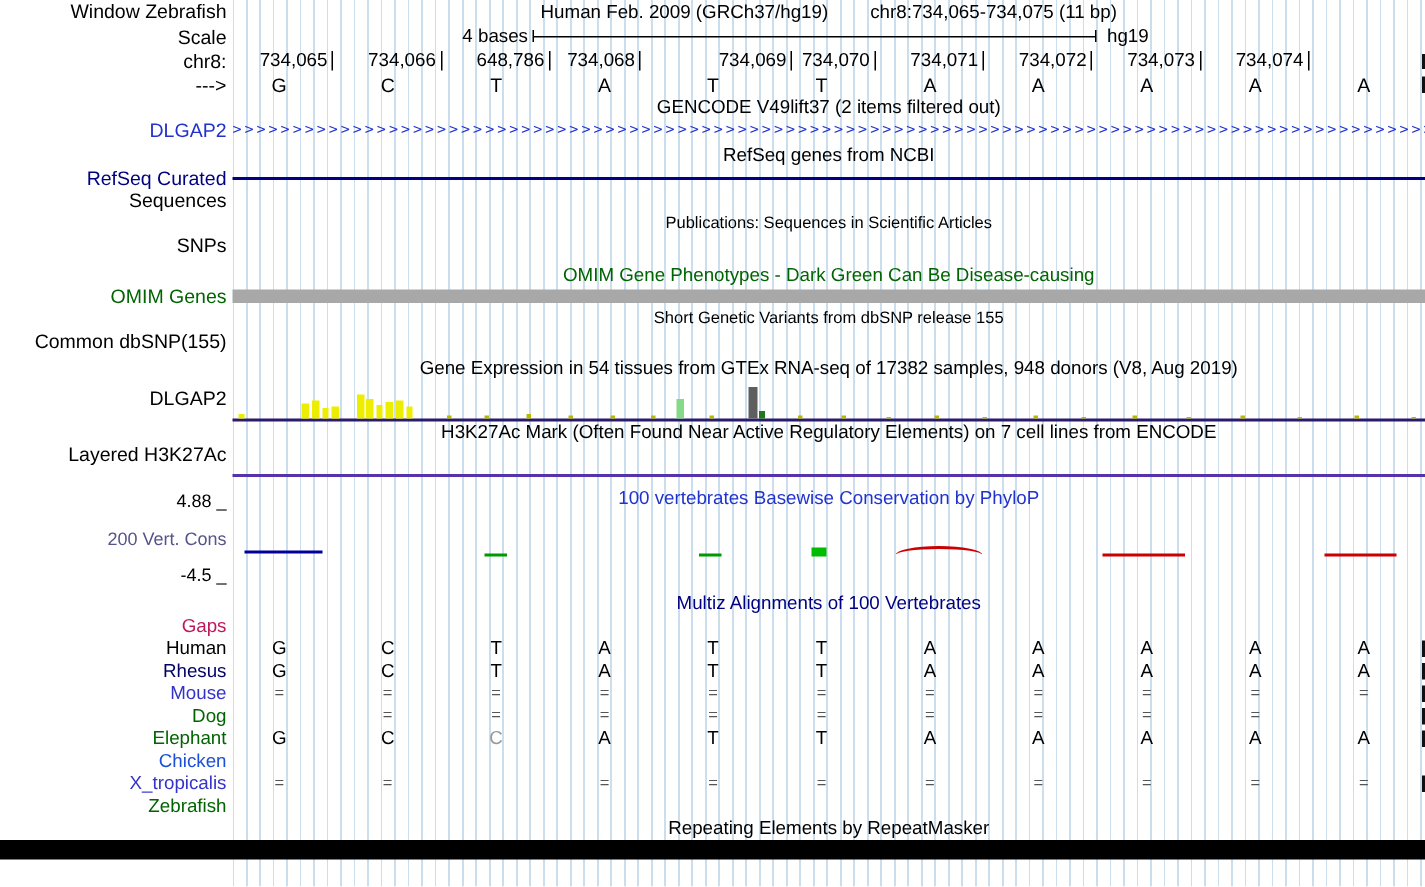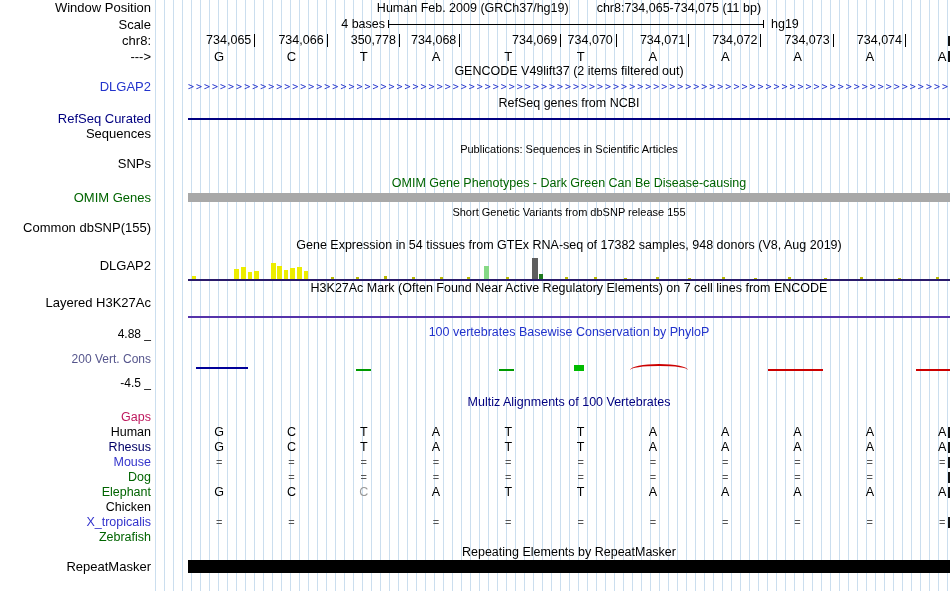--- a/index.html
+++ b/index.html
@@ -2,21 +2,21 @@
 <html><head>
 <meta charset="utf-8">
 <style>
   * { margin:0; padding:0; box-sizing:border-box; }
   body { font-family:"Liberation Sans","DejaVu Sans",sans-serif; background:#fff; }
   .browser { position:relative; width:950px; height:591px; background:#fff; overflow:hidden; color:#000; font-size:12.5px; }
   .grid { position:absolute; left:155px; top:0; width:793px; height:591px; z-index:0;
           background:repeating-linear-gradient(to right, rgba(160,195,225,.55) 0 1px, transparent 1px 9px); }
   .row { position:relative; display:flex; z-index:1; }
   .lbl { width:155px; flex:none; text-align:right; padding-right:4px; font-size:13px; white-space:nowrap; overflow:hidden; }
-  .trk { position:relative; flex:1;margin-left:33px; }
+  .trk { position:relative; flex:1; }
   .center { text-align:center; }
   .hdr { font-size:12.5px; }
   .hdr-sm { font-size:11px; }
   .sp30 { margin-left:28px; }
   .link { cursor:pointer; }
   
   .scale-text { position:absolute; left:0; width:197px; text-align:right; }
   .scale-line { position:absolute; left:200px; top:4px; width:376px; height:8px; border-left:1px solid #000; border-right:1px solid #000; }
   .scale-line i { position:absolute; left:0; right:0; top:4px; height:1px; background:#000; }
   .hgtag { position:absolute; left:583px; }
@@ -42,21 +42,21 @@
   .mrow { height:15px; line-height:15px; }
   .mrow .lbl { font-size:12.5px; }
 </style>
 </head>
 <body>
 
 <div class="browser">
   <div class="grid"></div>
 
   <div class="row" style="height:16px;line-height:16px">
-    <div class="lbl">Window Position</div>
+    <div class="lbl">Window Zebrafish</div>
     <div class="trk center hdr">
       <span>Human Feb. 2009 (GRCh37/hg19)</span><span class="sp30">chr8:734,065-734,075 (11 bp)</span>
     </div>
   </div>
 
   <div class="row" style="height:17px;line-height:17px">
     <div class="lbl">Scale</div>
     <div class="trk">
       <span class="scale-text">4 bases</span>
       <div class="scale-line">
@@ -65,21 +65,21 @@
       <span class="hgtag">hg19</span>
     </div>
   </div>
 
   <div class="row" style="height:16px">
     <div class="lbl">chr8:</div>
     <div class="trk">
         <div class="redge"></div>
         <div class="rcell" style="left: -5px;">734,065</div>
         <div class="rcell" style="left: 67.3px;">734,066</div>
-        <div class="rcell" style="left: 139.6px;">350,778</div>
+        <div class="rcell" style="left: 139.6px;">648,786</div>
         <div class="rcell" style="left: 200px;">734,068</div>
         <div class="rcell" style="left: 301px;">734,069</div>
         <div class="rcell" style="left: 356.5px; padding-left: 20px;">734,070</div>
         <div class="rcell" style="left: 428.8px;">734,071</div>
         <div class="rcell" style="left: 501.1px;">734,072</div>
         <div class="rcell" style="left: 573.4px;">734,073</div>
         <div class="rcell" style="left: 645.7px;">734,074</div>
       </div>
   </div>
 
@@ -318,21 +318,21 @@
           <div class="bcell al" style="left: 356.5px;">T</div>
           <div class="bcell al" style="left: 428.8px;">A</div>
           <div class="bcell al" style="left: 501.1px;">A</div>
           <div class="bcell al" style="left: 573.4px;">A</div>
           <div class="bcell al" style="left: 645.7px;">A</div>
           <div class="bcell al" style="left: 718px;">A</div>
           <div class="edge"></div>
         </div>
       </div>
       <div class="row mrow">
-        <div class="lbl link" style="color: #000000;">Chicken</div>
+        <div class="lbl link" style="color: #1d4ed8;">Chicken</div>
         <div class="trk"></div>
       </div>
       <div class="row mrow">
         <div class="lbl link" style="color: rgb(51, 51, 204);">X_tropicalis</div>
         <div class="trk">
           <div class="bcell eq" style="left: -5px;">=</div>
           <div class="bcell eq" style="left: 67.3px;">=</div>
           <div class="bcell eq" style="left: 211.9px;">=</div>
           <div class="bcell eq" style="left: 284.2px;">=</div>
           <div class="bcell eq" style="left: 356.5px;">=</div>
@@ -348,18 +348,17 @@
         <div class="lbl link" style="color: rgb(0, 100, 0);">Zebrafish</div>
         <div class="trk"></div>
       </div>
     </div>
 
   <div class="row" style="height:15px;line-height:15px">
     <div class="lbl"></div>
     <div class="trk center hdr">Repeating Elements by RepeatMasker</div>
   </div>
   <div class="row" style="height:18px;line-height:14px">
-    <div class="lbl link">RepeatMasker</div>
     <div class="trk">
         <div class="rptbar"></div>
       </div>
   </div>
 </div>
 
 </body></html>

